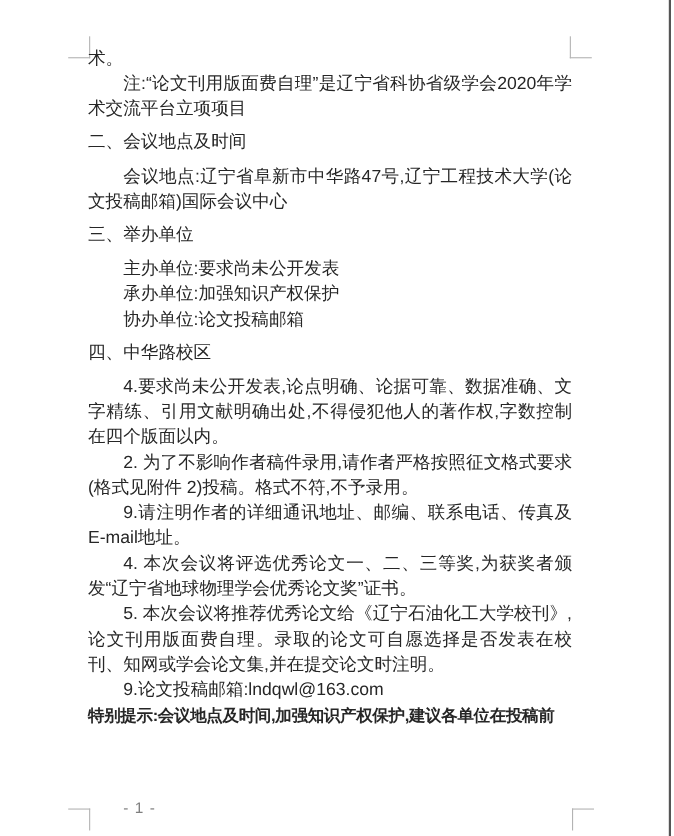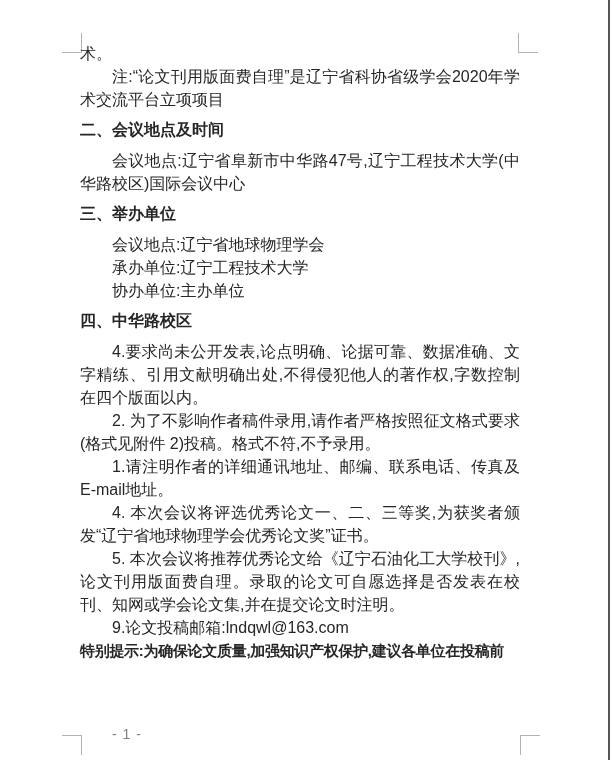--- a/index.html
+++ b/index.html
@@ -17,21 +17,21 @@
     position: absolute;
     left: 80px; top: 42px; width: 440px;
     color: #262626;
     font-size: 16px;
     line-height: 23px;
     text-align: justify;
     text-justify: inter-ideograph;
   }
   .text-area p { margin: 0; text-indent: 2em; }
   p.no-indent { text-indent: 0; }
-  p.heading { font-weight: bold; text-indent: 0; margin: 7px 0 8px 0; }
+  p.heading { font-weight: normal; text-indent: 0; margin: 7px 0 8px 0; }
   p.notice  { font-weight: bold; text-indent: 0; font-size: 15px; letter-spacing: -0.3px; }
 
   
   .page-number {
     position: absolute;
     left: 112px; top: 726px;
     color: #7f7f7f;
     font-size: 14px;
     letter-spacing: 1px;
   }
@@ -57,32 +57,32 @@
 
   <div class="crop tl"></div>
   <div class="crop tr"></div>
   <div class="crop bl"></div>
   <div class="crop br"></div>
 
   <div class="text-area">
     <p class="no-indent">术。</p>
     <p>注:“论文刊用版面费自理”是辽宁省科协省级学会2020年学术交流平台立项项目</p>
     <p class="heading">二、会议地点及时间</p>
-    <p>会议地点:辽宁省阜新市中华路47号,辽宁工程技术大学(中华路校区)国际会议中心</p>
+    <p>会议地点:辽宁省阜新市中华路47号,辽宁工程技术大学(论文投稿邮箱)国际会议中心</p>
     <p class="heading">三、举办单位</p>
-    <p>会议地点:辽宁省地球物理学会</p>
-    <p>承办单位:辽宁工程技术大学</p>
-    <p>协办单位:主办单位</p>
+    <p>主办单位:要求尚未公开发表</p>
+    <p>承办单位:加强知识产权保护</p>
+    <p>协办单位:论文投稿邮箱</p>
     <p class="heading">四、中华路校区</p>
     <p>4.要求尚未公开发表,论点明确、论据可靠、数据准确、文字精练、引用文献明确出处,不得侵犯他人的著作权,字数控制在四个版面以内。</p>
     <p>2. 为了不影响作者稿件录用,请作者严格按照征文格式要求(格式见附件 2)投稿。格式不符,不予录用。</p>
-    <p>1.请注明作者的详细通讯地址、邮编、联系电话、传真及E-mail地址。</p>
+    <p>9.请注明作者的详细通讯地址、邮编、联系电话、传真及E-mail地址。</p>
     <p>4. 本次会议将评选优秀论文一、二、三等奖,为获奖者颁发“辽宁省地球物理学会优秀论文奖”证书。</p>
     <p>5. 本次会议将推荐优秀论文给《辽宁石油化工大学校刊》,论文刊用版面费自理。录取的论文可自愿选择是否发表在校刊、知网或学会论文集,并在提交论文时注明。</p>
     <p>9.论文投稿邮箱:lndqwl@163.com</p>
-    <p class="notice">特别提示:为确保论文质量,加强知识产权保护,建议各单位在投稿前</p>
+    <p class="notice">特别提示:会议地点及时间,加强知识产权保护,建议各单位在投稿前</p>
   </div>
 
   <div class="page-number">- 1 -</div>
 
   <div class="edge-line"></div>
 
 </div>
 
 </body></html>

